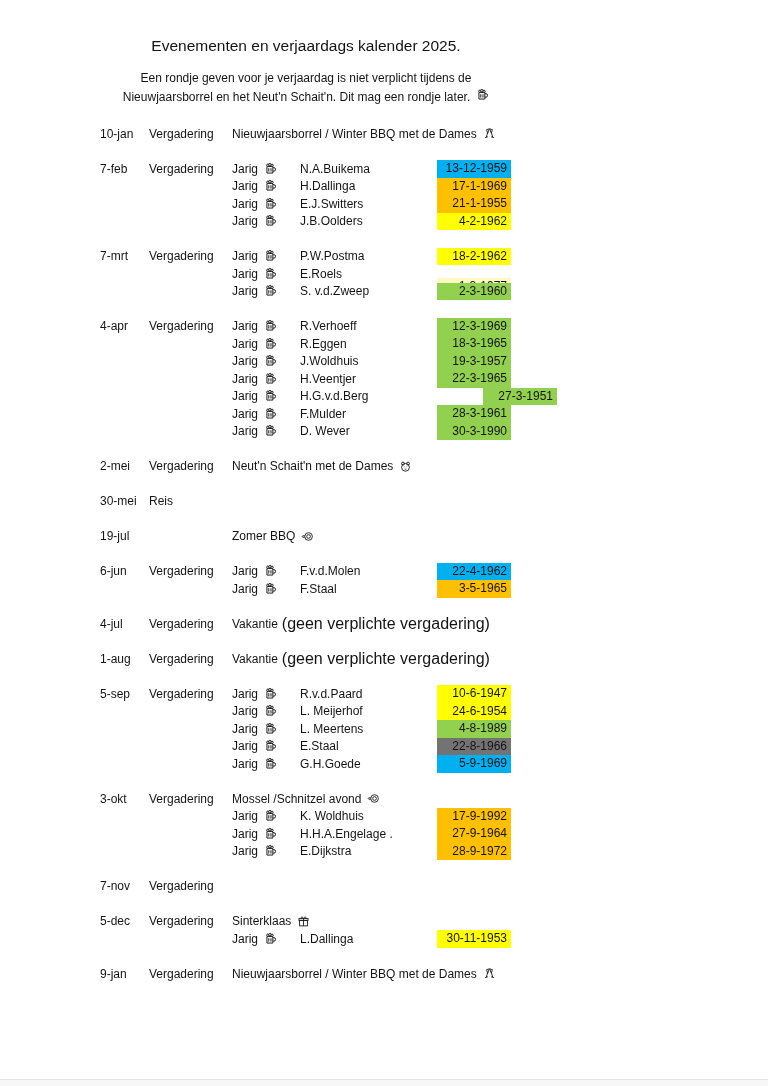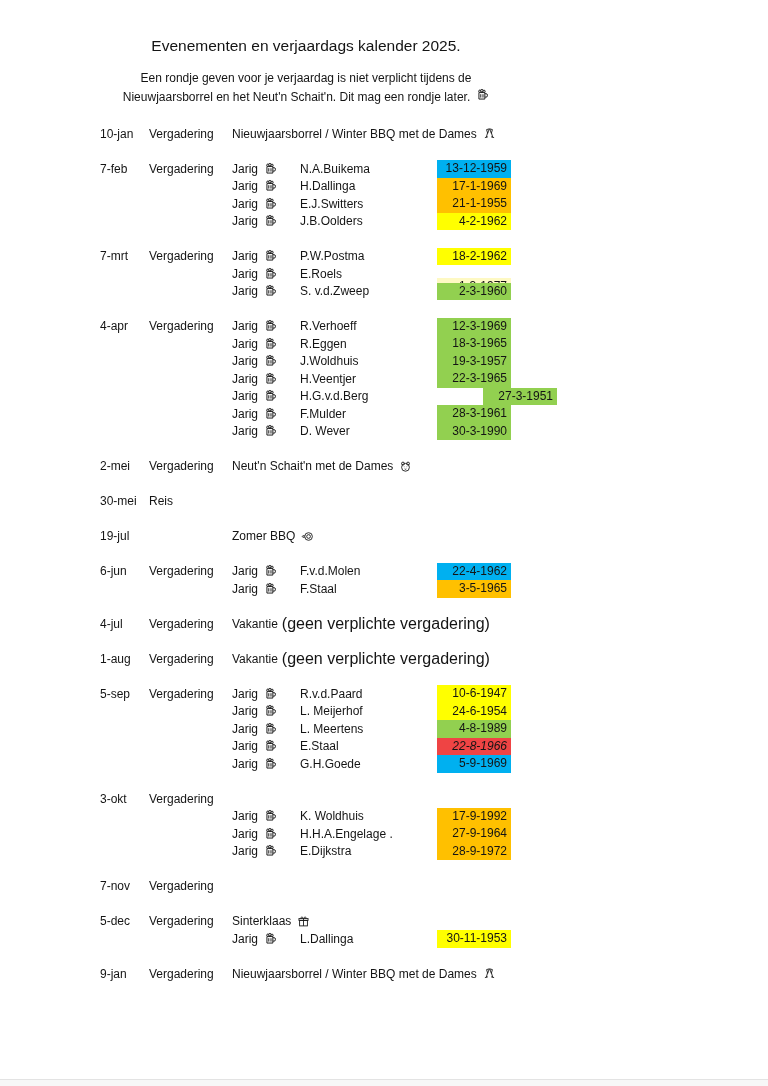--- a/index.html
+++ b/index.html
@@ -569,21 +569,21 @@
                     <path d="M10.9 7 h1.5 a1.6 1.6 0 0 1 1.6 1.6 v1 a1.6 1.6 0 0 1 -1.6 1.6 h-1.5"></path>
                     <path d="M5.9 7.6 v4.2 M8.6 7.6 v4.2"></path>
                     <circle cx="4.8" cy="4" r="1.5" fill="#fff"></circle>
                     <circle cx="7.3" cy="3.4" r="1.6" fill="#fff"></circle>
                     <circle cx="9.9" cy="4.1" r="1.4" fill="#fff"></circle>
                   </g>
                 </svg>
               </span>
             </div>
             <div class="c-name">E.Staal</div>
-            <div class="c-bdate" style="background: #ef4444; font-style: italic;">22-8-1966</div>
+            <div class="c-bdate" style="background: #737373;">22-8-1966</div>
           </div>
           <div class="row">
             <div class="c-date"></div>
             <div class="c-type"></div>
             <div class="c-jarig">
               <span>Jarig</span>
               <span class="icon">
                 <svg width="13" height="13" viewBox="0 0 16 16">
                   <g fill="none" stroke="#1a1a1a" stroke-width="1.2">
                     <path d="M3.6 5.6 h7.3 v8 H3.6 z"></path>
@@ -597,20 +597,32 @@
               </span>
             </div>
             <div class="c-name">G.H.Goede</div>
             <div class="c-bdate" style="background: rgb(0, 176, 240);">5-9-1969</div>
           </div>
         </div>
         <div class="group">
           <div class="row">
             <div class="c-date">3-okt</div>
             <div class="c-type">Vergadering</div>
+            <div class="c-event">
+              <span>Mossel /Schnitzel avond</span>
+              <span class="icon">
+                <svg width="13" height="13" viewBox="0 0 16 16">
+                  <g fill="none" stroke="#1a1a1a" stroke-width="1.1">
+                    <circle cx="9.3" cy="8" r="4.7"></circle>
+                    <circle cx="9.3" cy="8" r="2.3"></circle>
+                    <path d="M4.6 7.1 H2.2 a1.1 1.1 0 0 0 0 1.8 h2.4"></path>
+                  </g>
+                </svg>
+              </span>
+            </div>
           </div>
           <div class="row">
             <div class="c-date"></div>
             <div class="c-type"></div>
             <div class="c-jarig">
               <span>Jarig</span>
               <span class="icon">
                 <svg width="13" height="13" viewBox="0 0 16 16">
                   <g fill="none" stroke="#1a1a1a" stroke-width="1.2">
                     <path d="M3.6 5.6 h7.3 v8 H3.6 z"></path>

